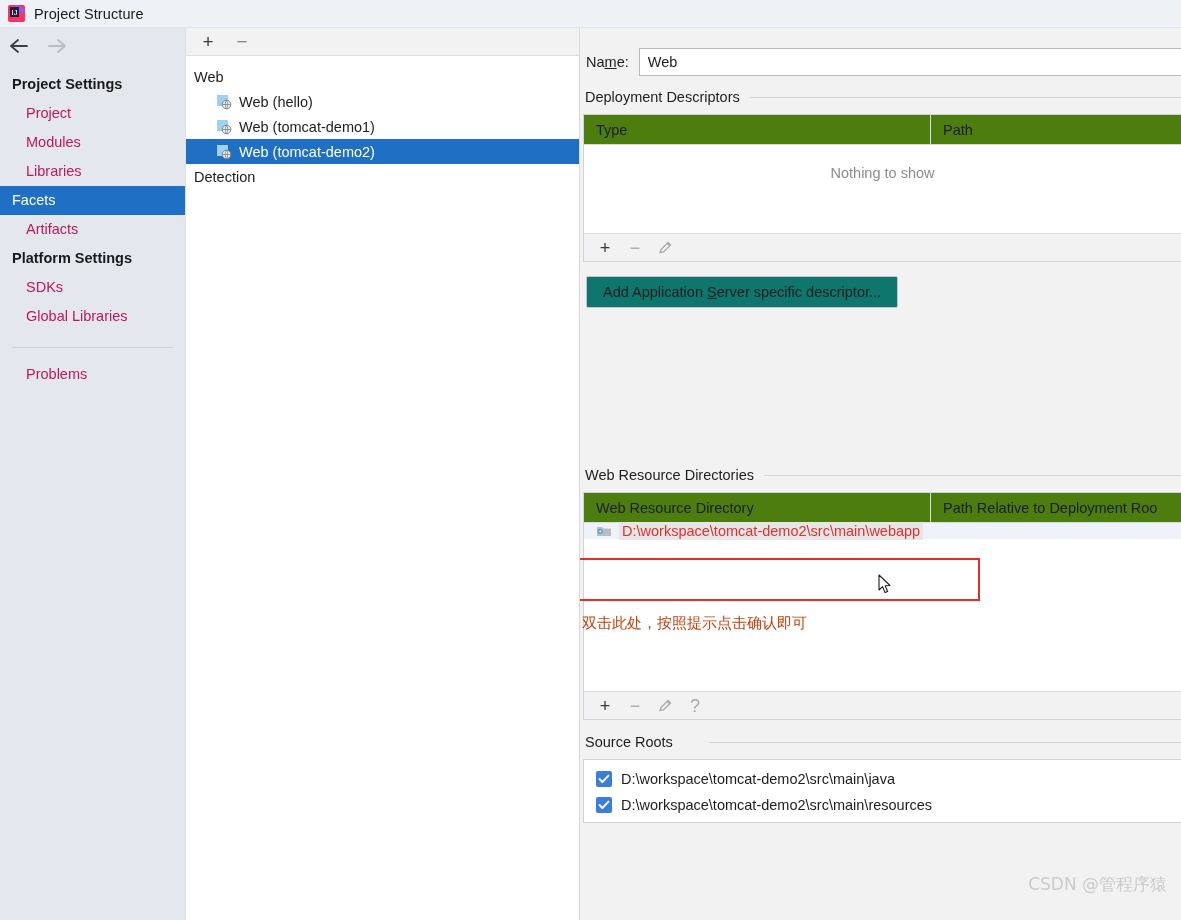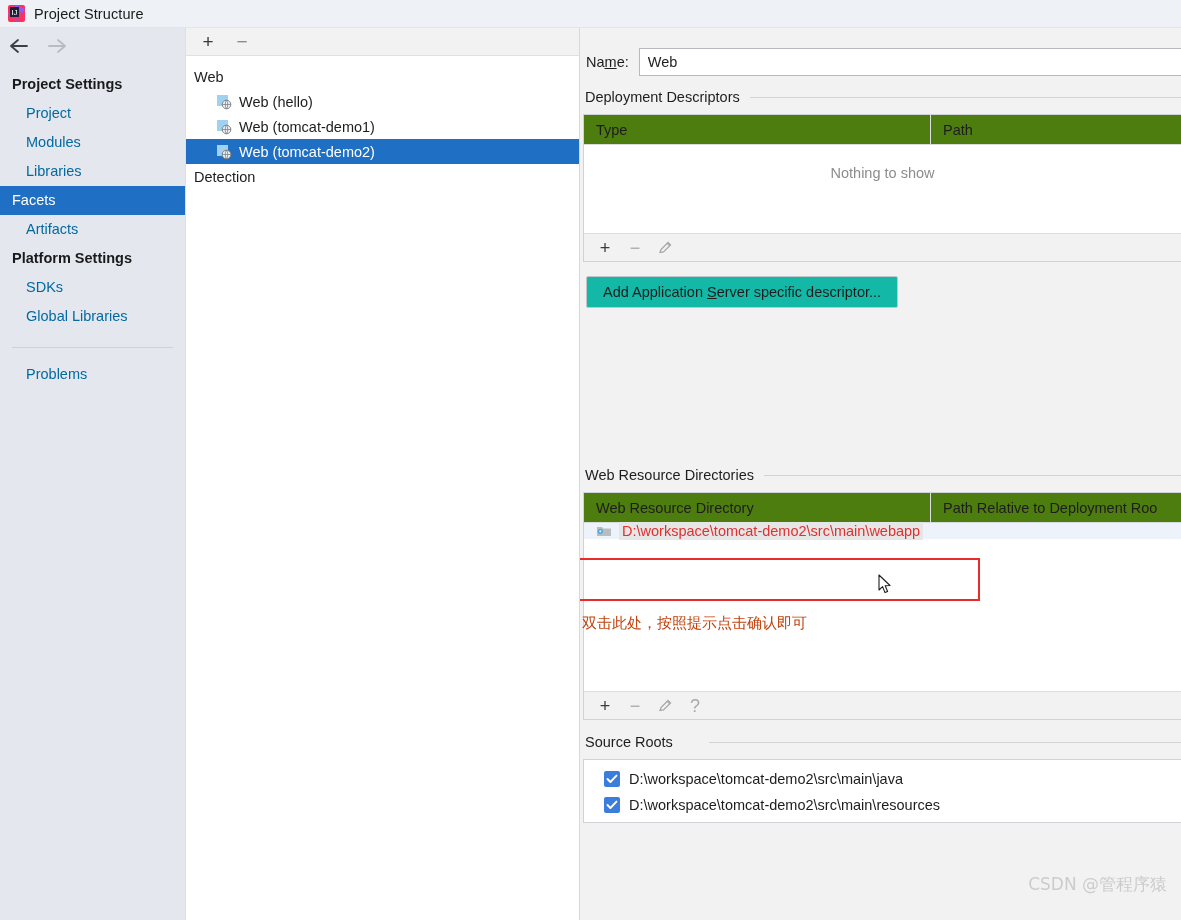--- a/index.html
+++ b/index.html
@@ -65,21 +65,21 @@
   .sb-list { padding-top: 6px; }
   .sb-header {
     font-size: 14.5px;
     font-weight: bold;
     color: #1a1a1a;
     padding: 4px 0 4px 12px;
     line-height: 21px;
   }
   .sb-item {
     font-size: 14.5px;
-    color: #0369a1;
+    color: #be185d;
     padding: 4px 0 4px 26px;
     line-height: 21px;
     cursor: default;
   }
   .sb-item.selected {
     background: #1f6fc4;
     color: #ffffff;
     padding-left: 12px;
   }
   .sb-divider {
@@ -236,21 +236,21 @@
     line-height: 1;
     width: 18px;
     text-align: center;
     cursor: default;
   }
   .mt-btn.dim { color: #a8a8a8; }
   .mt-btn svg { display: block; margin: 0 auto; }
 
   .btn-row { margin-top: 14px; padding-left: 3px; }
   .std-btn {
-    background: #14b8a6;
+    background: #0f766e;
     border: 1px solid #c2c5c9;
     border-radius: 2px;
     font-size: 14.5px;
     font-family: inherit;
     color: #1d1d1d;
     padding: 7px 16px;
     cursor: default;
   }
   .std-btn u { text-decoration: underline; }
 
@@ -288,21 +288,21 @@
   }
   .cursor-arrow { position: absolute; }
   .cursor-arrow svg { display: block; }
 
   
   .sr-list {
     margin-top: 9px;
     background: #ffffff;
     border: 1px solid #cfd2d6;
     border-right: none;
-    padding: 6px 0 0 8px;
+    padding: 6px 0 0 0;
     height: 64px;
     overflow: hidden;
   }
   .sr-row {
     display: flex;
     align-items: center;
     height: 26px;
     padding-left: 12px;
     font-size: 14.5px;
     color: #1d1d1d;

